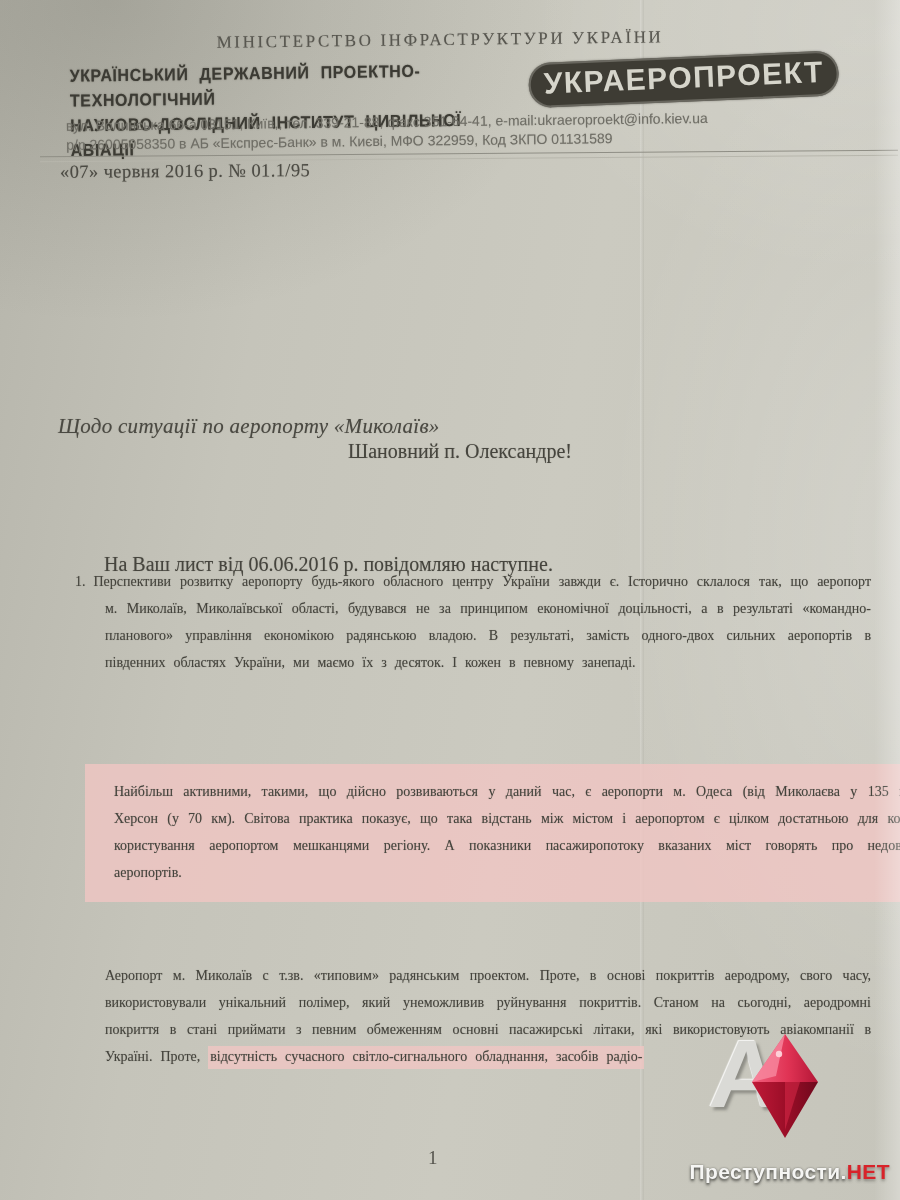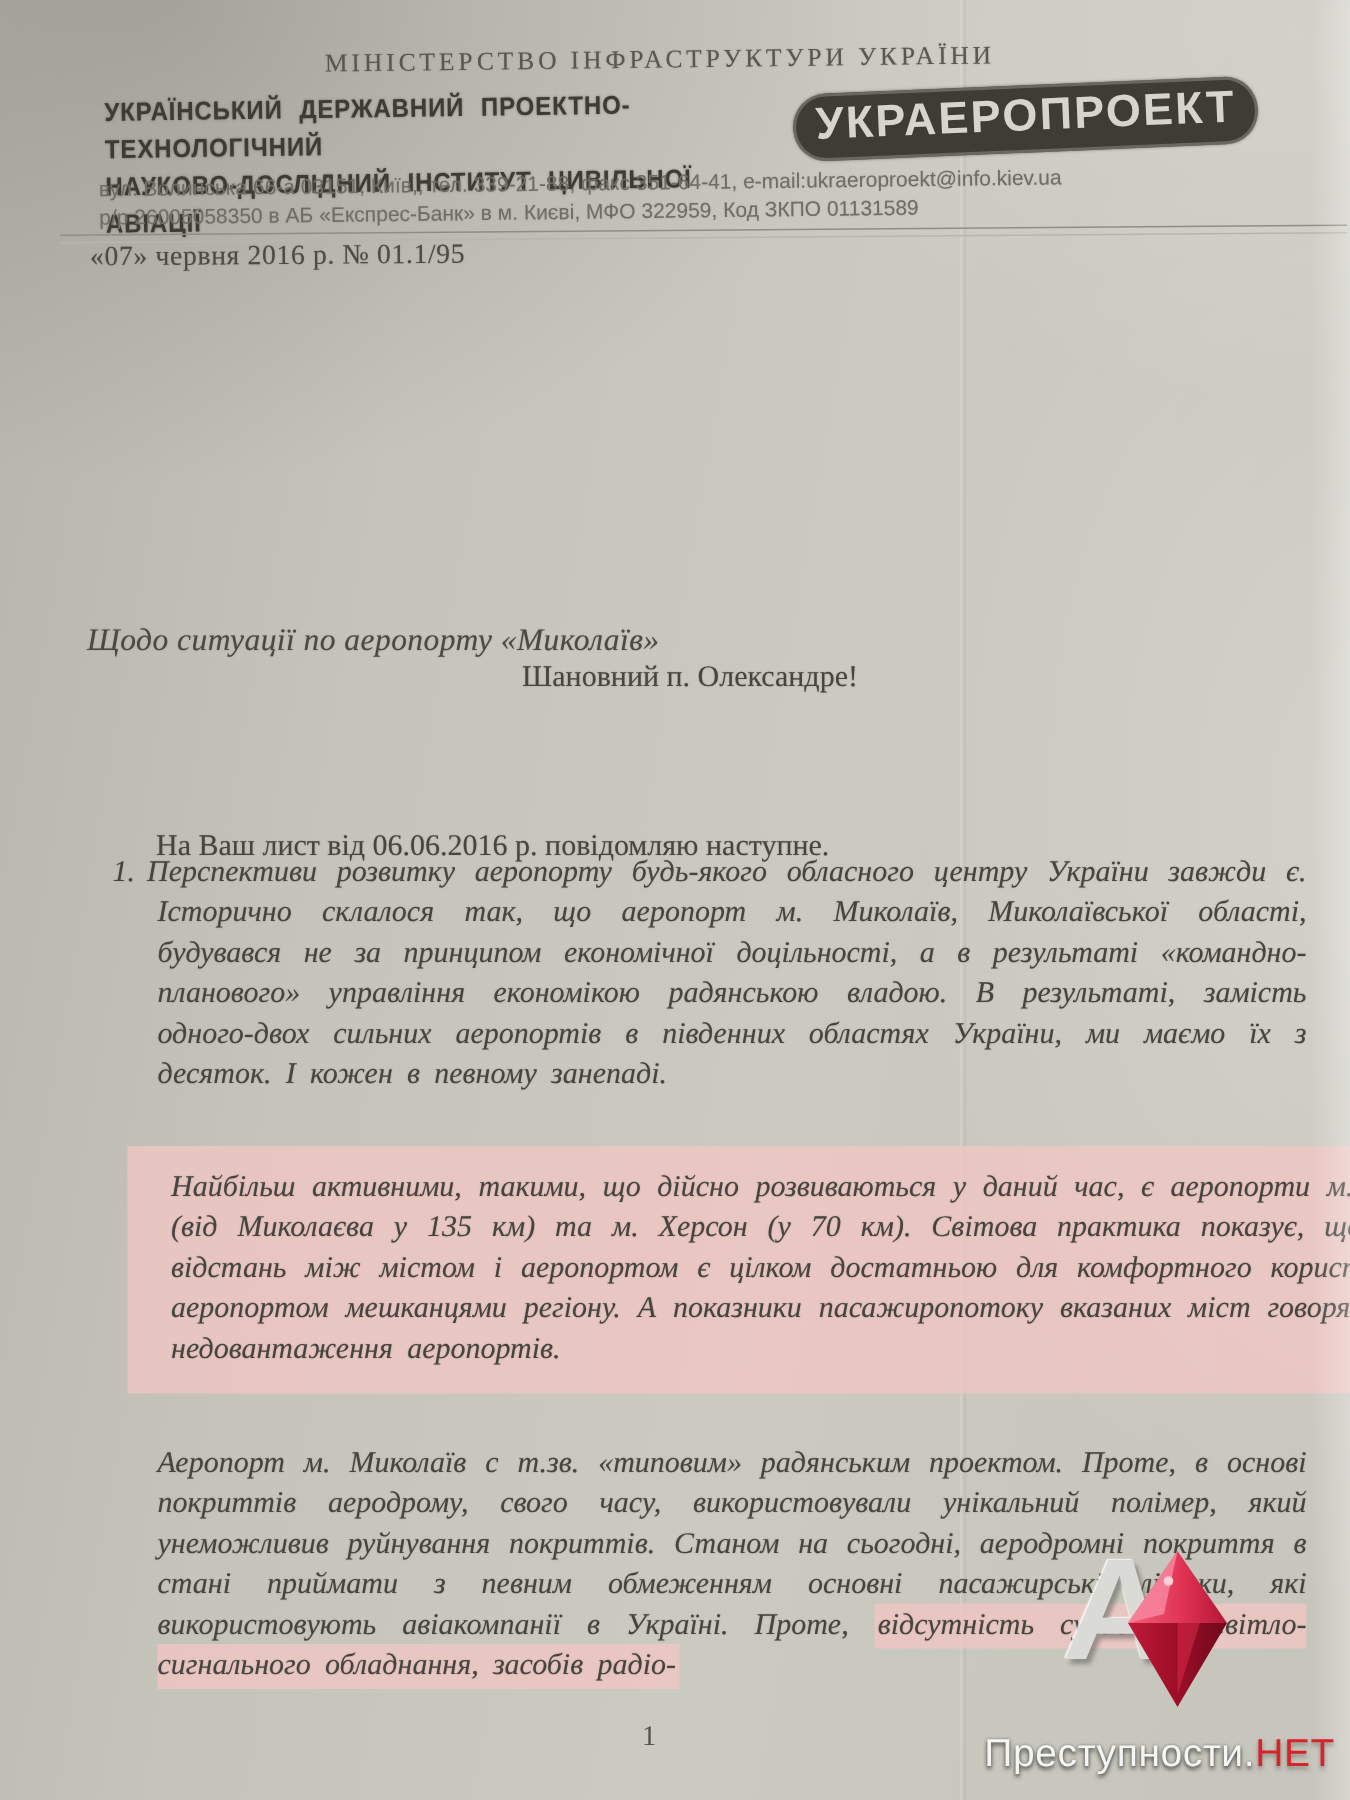--- a/index.html
+++ b/index.html
@@ -84,24 +84,23 @@
   }
   .salutation{
     position:absolute;top:440px;left:20px;width:880px;text-align:center;
     font-size:20px;color:#46453e;text-shadow:0 0 1px rgba(70,68,60,0.4);
   }
   .intro{
     position:absolute;top:516px;left:104px;
     font-size:20px;color:#46453e;text-shadow:0 0 1px rgba(70,68,60,0.4);margin-top:37px;
   }
   .para{
-    position:absolute;font-size:20px;line-height:27px;text-align:justify;
+    position:absolute;font-size:14px;line-height:27px;text-align:justify;
     color:#45443d;word-spacing:4.5px;
     text-shadow:0 0 1px rgba(69,68,61,0.38);
-    font-style:italic;
   }
   .p1{top:568px;left:75px;width:796px;padding-left:30px;text-indent:-30px;box-sizing:border-box;}
   .p1 .num{padding-right:8px;}
   .p2{
     top:764px;left:85px;width:896px;box-sizing:border-box;
     padding:14px 16px 16px 29px;
     background:rgba(240,198,195,0.80);
   }
   .p3{top:962px;left:105px;width:766px;}
   .hl-inline{
@@ -120,22 +119,22 @@
   .wm-a{
     position:absolute;left:0;top:-4px;
     font-family:"Liberation Sans", sans-serif;font-weight:bold;font-size:96px;line-height:96px;
     color:#dadad6;
     text-shadow:3px 3px 3px rgba(95,95,90,0.55), -1px -1px 1px rgba(255,255,255,0.85);
     transform:skewX(-4deg);
   }
   .wm-gem{position:absolute;left:36px;top:2px;}
   .wm-text{
     position:absolute;right:8px;bottom:2px;white-space:nowrap;
-    font-family:"Liberation Sans", sans-serif;font-weight:normal;
-    font-size:26px;letter-spacing:0.4px;
+    font-family:"Liberation Sans", sans-serif;font-weight:bold;
+    font-size:21px;letter-spacing:0.4px;
   }
   .wm-white{color:#f5f5f3;text-shadow:0 2px 3px rgba(55,55,52,0.85),0 0 2px rgba(55,55,52,0.5);}
   .wm-red{color:#d8232a;text-shadow:0 2px 3px rgba(55,55,52,0.45);}
 </style>
 </head>
 <body>
 
 <div class="page">
   <div class="crease"></div>
 

